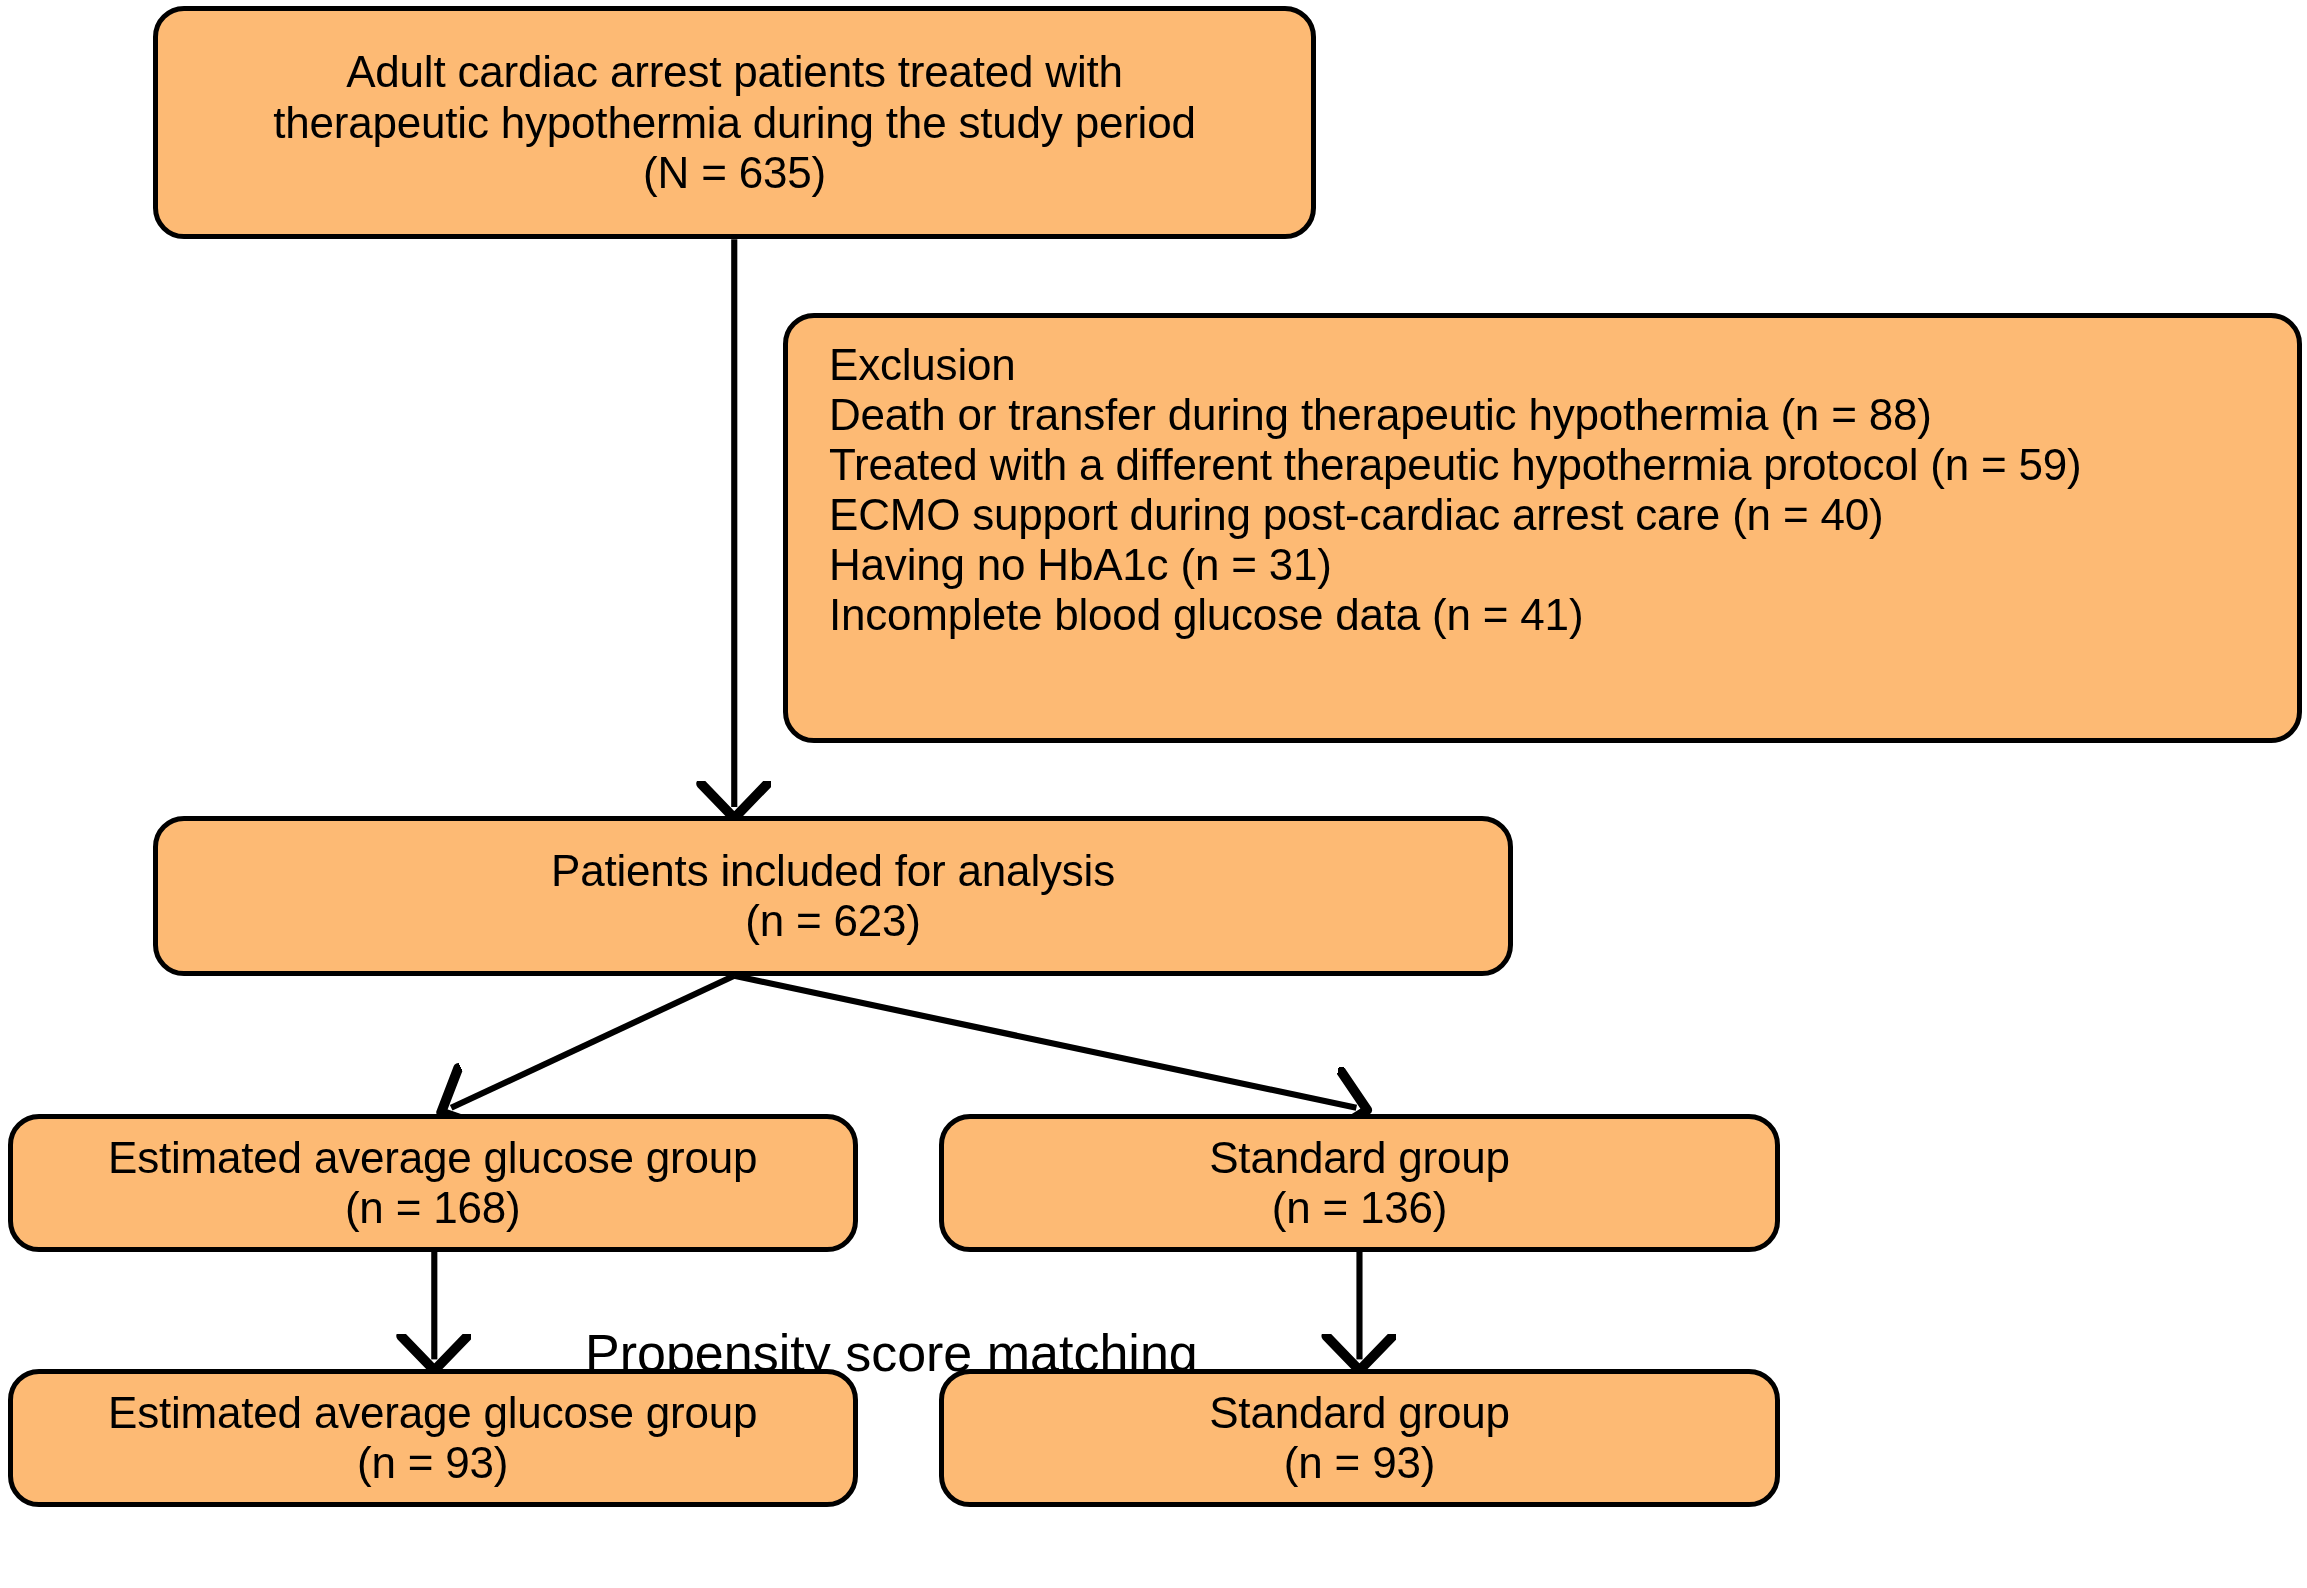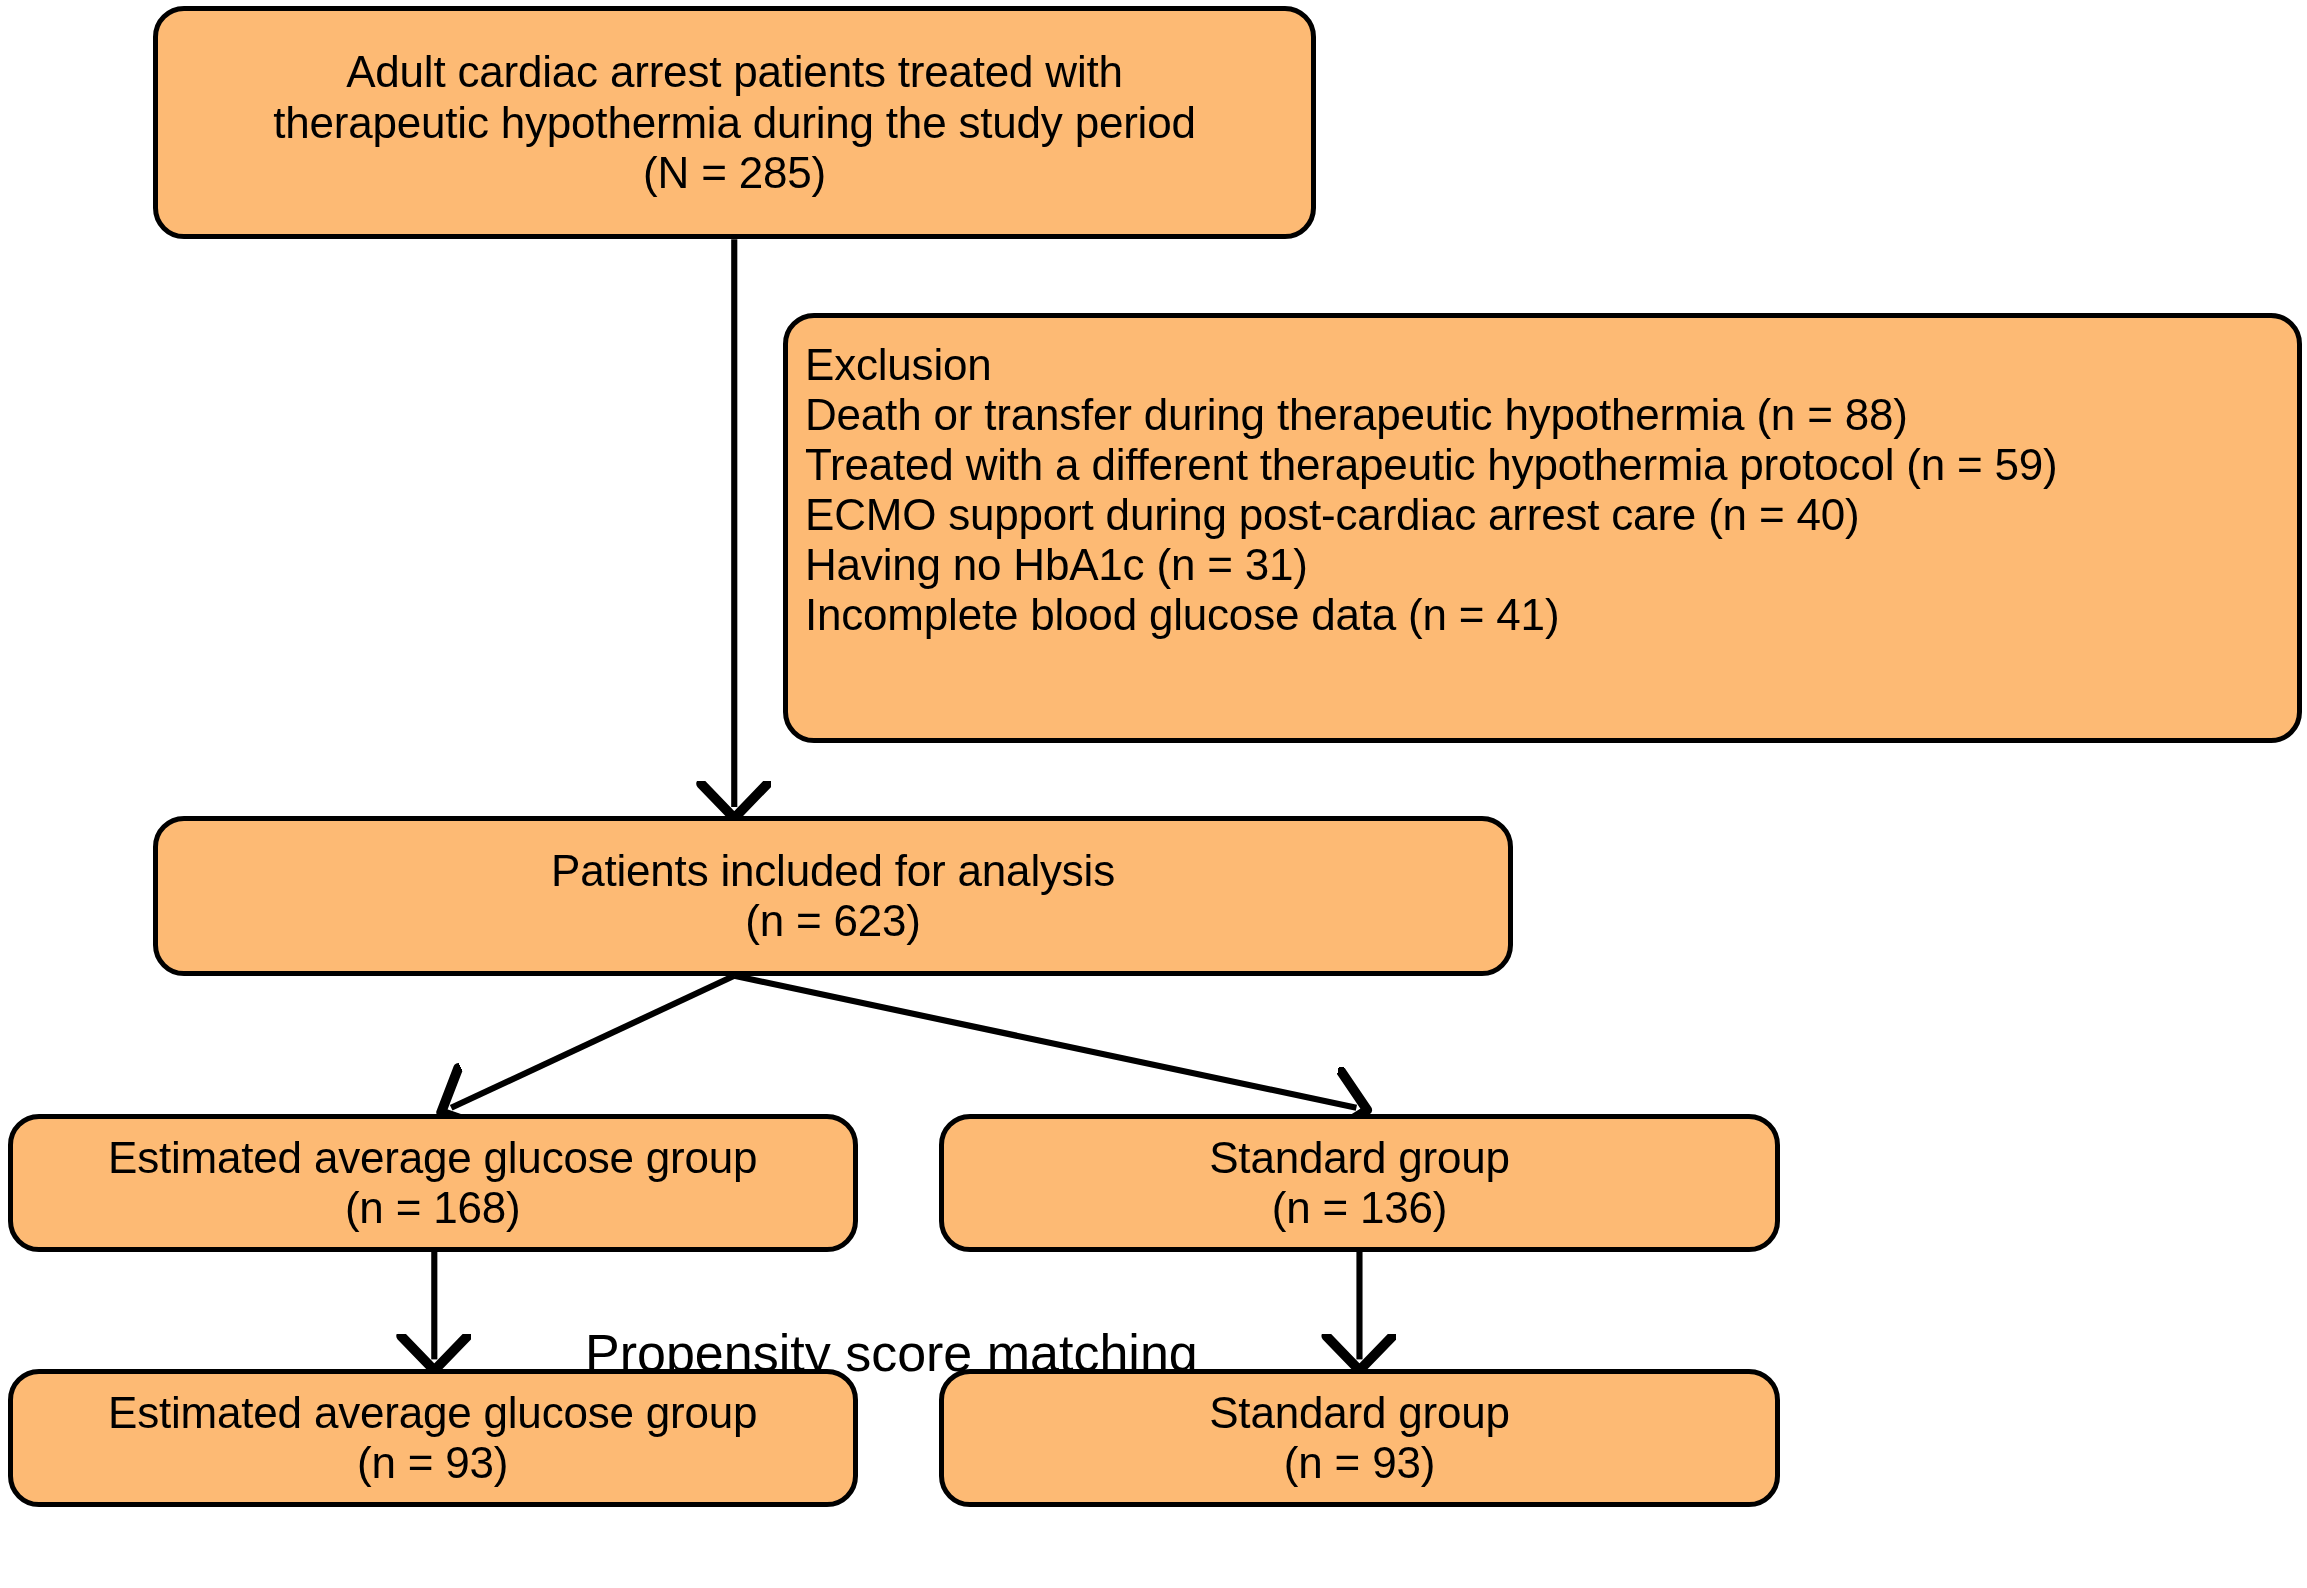--- a/index.html
+++ b/index.html
@@ -33,21 +33,21 @@
     text-align: left;
     justify-content: flex-start;
   }
   .line {
     font-size: 44px;
     line-height: 1.14;
     white-space: nowrap;
     letter-spacing: -0.2px;
   }
   .box.left-align .line {
-    padding-left: 17px;
+    padding-left: 41px;
   }
   svg.connectors {
     position: absolute;
     left: 0;
     top: 0;
     width: 2307px;
     height: 1588px;
     pointer-events: none;
   }
   .psm-label {
@@ -77,21 +77,21 @@
     <line x1="957" y1="1272" x2="1768" y2="1444" stroke="#000000" stroke-width="8" marker-end="url(#arrowhead)"></line>
 
     <line x1="566" y1="1630" x2="566" y2="1772" stroke="#000000" stroke-width="8" marker-end="url(#arrowhead)"></line>
 
     <line x1="1772" y1="1630" x2="1772" y2="1772" stroke="#000000" stroke-width="8" marker-end="url(#arrowhead)"></line>
   </svg>
 
   <div class="box" style="left:153px; top:6.1px; width:1163px; height:233px;">
     <div class="line">Adult cardiac arrest patients treated with</div>
     <div class="line">therapeutic hypothermia during the study period</div>
-    <div class="line">(N = 285)</div>
+    <div class="line">(N = 635)</div>
   </div>
 
   <div class="box left-align" style="left:783px; top:313px; width:1519px; height:430px; padding-top:21.5px;">
     <div class="line">Exclusion</div>
     <div class="line">Death or transfer during therapeutic hypothermia (n = 88)</div>
     <div class="line">Treated with a different therapeutic hypothermia protocol (n = 59)</div>
     <div class="line">ECMO support during post-cardiac arrest care (n = 40)</div>
     <div class="line">Having no HbA1c (n = 31)</div>
     <div class="line">Incomplete blood glucose data (n = 41)</div>
   </div>

